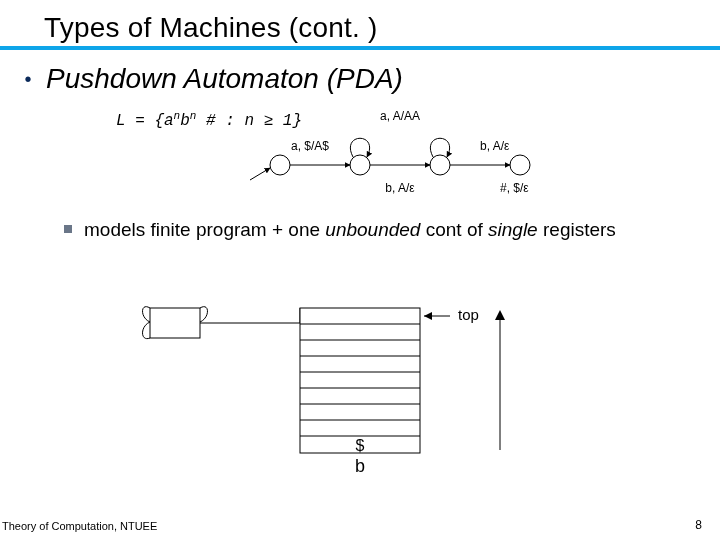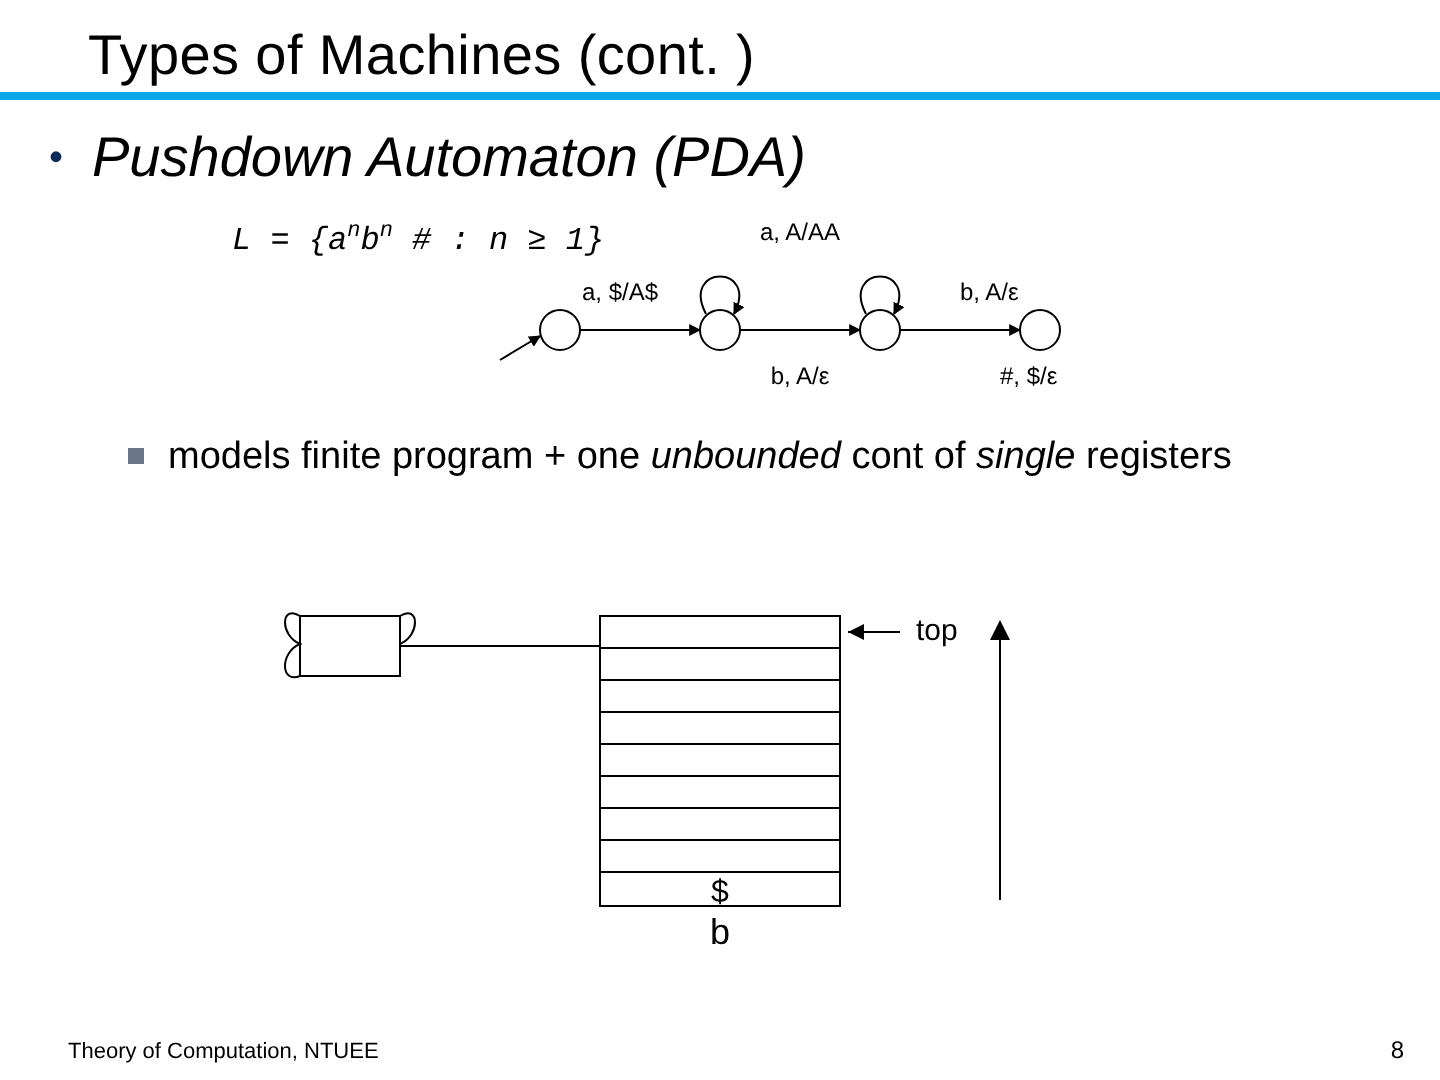--- a/index.html
+++ b/index.html
@@ -66,21 +66,21 @@
   .pda-diagram {
     position: absolute;
     top: 110px; left: 240px; width: 340px; height: 90px;
   }
   .stack-area {
     position: absolute;
     top: 290px; left: 0; width: 720px; height: 190px;
   }
   .footer {
     position: absolute;
-    bottom: 8px; left: 34px;
+    bottom: 8px; left: 2px;
     font-size: 11px;
     color: #000;
   }
   .pagenum {
     position: absolute;
     bottom: 8px; right: 18px;
     font-size: 12px;
     color: #000;
   }
 </style>

